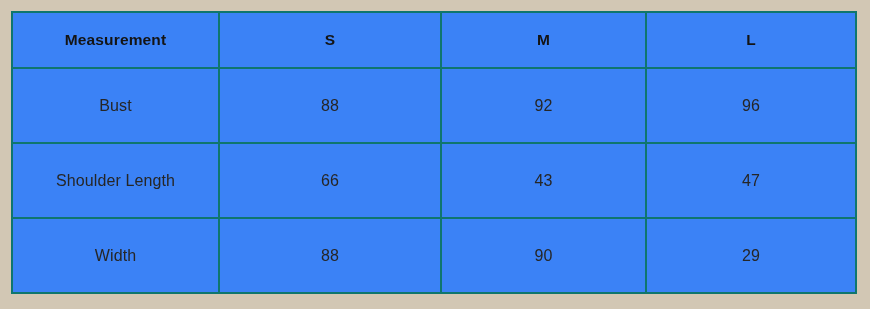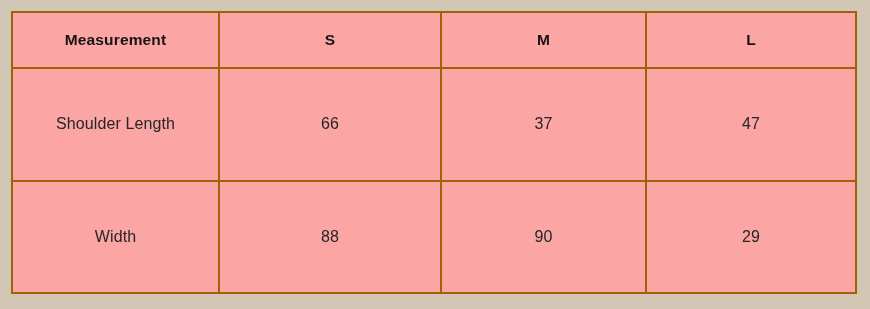--- a/index.html
+++ b/index.html
@@ -35,25 +35,25 @@
     background: #d2c7b4;
     border: 2px solid #1a1a1a;
   }
   table.size-chart col.c-measurement { width: 207px; }
   table.size-chart col.c-s { width: 222px; }
   table.size-chart col.c-m { width: 205px; }
   table.size-chart col.c-l { width: 210px; }
 
   table.size-chart th,
   table.size-chart td {
-    border: 2px solid #a16207;
+    border: 2px solid #0f766e;
     text-align: center;
     vertical-align: middle;
     padding: 0 6px;
-    background: #fca5a5;
+    background: #3b82f6;
     height: 56px;
     box-sizing: border-box;
     white-space: nowrap;
     overflow: hidden;
   }
   table.size-chart thead th {
     font-weight: bold;
     font-size: 15.5px;
     color: #141414;
     letter-spacing: 0.15px;
@@ -83,23 +83,29 @@
       <thead>
         <tr>
           <th>Measurement</th>
           <th>S</th>
           <th>M</th>
           <th>L</th>
         </tr>
       </thead>
       <tbody>
         <tr>
+          <td class="label-cell">Bust</td>
+          <td>88</td>
+          <td>92</td>
+          <td>96</td>
+        </tr>
+        <tr>
           <td class="label-cell">Shoulder Length</td>
           <td>66</td>
-          <td>37</td>
+          <td>43</td>
           <td>47</td>
         </tr>
         <tr>
           <td class="label-cell">Width</td>
           <td>88</td>
           <td>90</td>
           <td>29</td>
         </tr>
       </tbody>
     </table>

